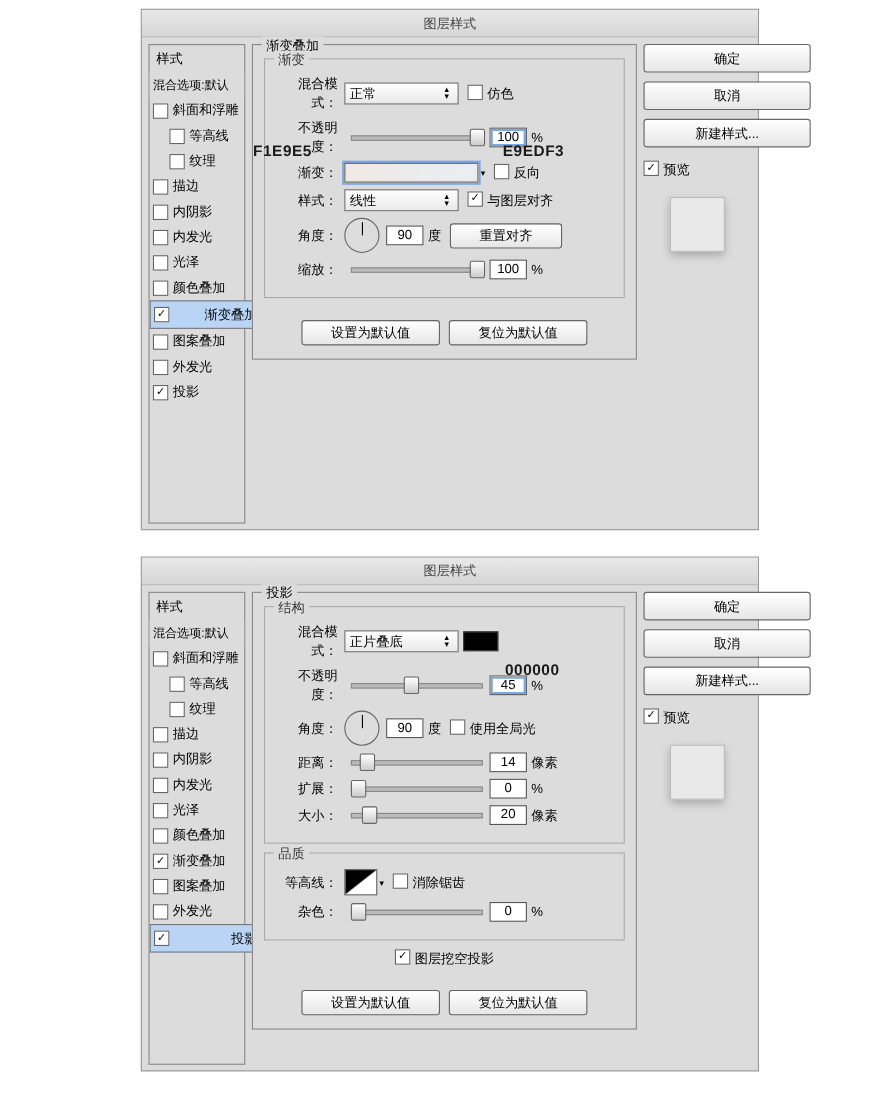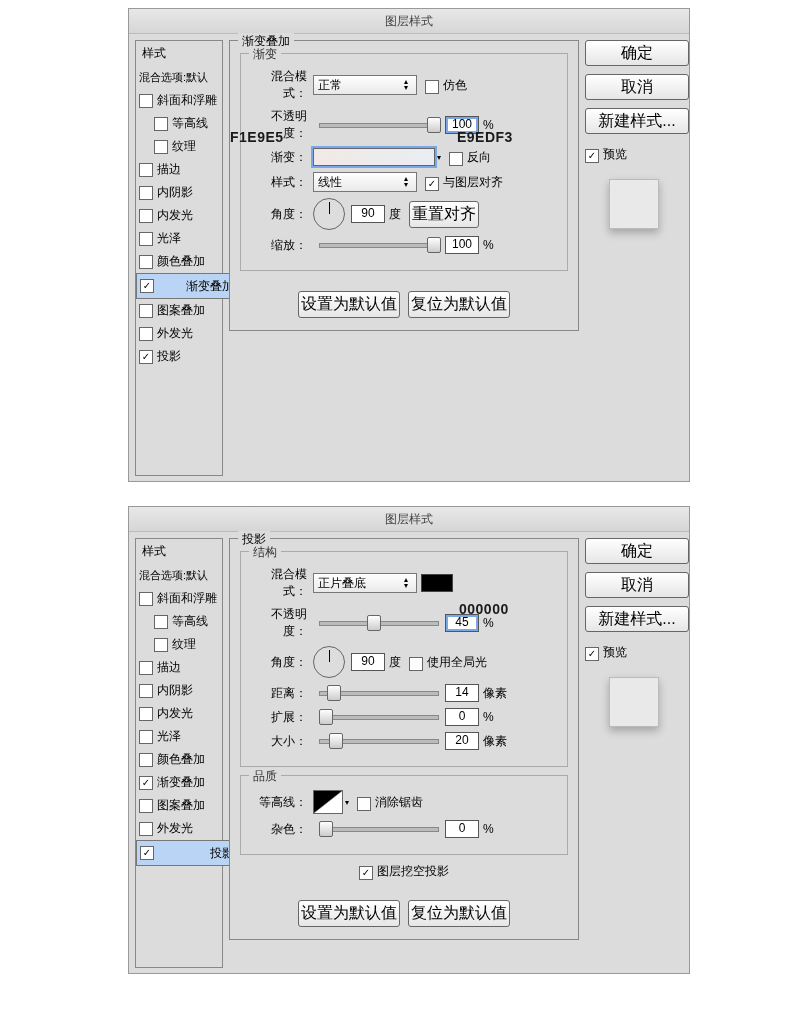--- a/index.html
+++ b/index.html
@@ -26,29 +26,29 @@
 .lab{width:58px;text-align:right;margin-right:6px;color:#000}
 .sel{width:94px;height:18px;border:1px solid #777;background:linear-gradient(#fff,#e9e9e9);display:flex;align-items:center;justify-content:space-between;padding:0 4px;font-size:12px}
 .arrbx{width:12px;display:flex;flex-direction:column;align-items:center;justify-content:center}
 .arrbx::before{content:"▴";font-size:8px;line-height:6px}
 .arrbx::after{content:"▾";font-size:8px;line-height:6px}
 .num{width:32px;height:16px;border:1px solid #555;background:#fff;text-align:center;font-size:12px}
 .num.sel2{box-shadow:0 0 0 2px #7aa7e8 inset}
 .slider{width:120px;height:14px;position:relative;display:flex;align-items:center;margin:0 6px}
 .slider .track{height:3px;background:#bbb;border:1px solid #888;width:100%}
 .slider .thumb{position:absolute;top:-1px;width:12px;height:14px;background:linear-gradient(#fff,#ccc);border:1px solid #666;border-radius:2px}
-.cbwrap{display:flex;align-items:flex-end;margin-left:8px}
+.cbwrap{display:flex;align-items:flex-start;margin-left:8px}
 .swatch{width:120px;height:16px;border:1px solid #666;display:inline-block}
 .swatchHL{box-shadow:0 0 0 2px #7aa7e8}
-.btn{border:1px solid #666;background:linear-gradient(#fff,#e6e6e6);padding:2px 2px;font-size:16px;border-radius:3px;display:inline-flex;align-items:center;justify-content:center}
+.btn{border:1px solid #666;background:linear-gradient(#fff,#e6e6e6);padding:2px 26px;font-size:12px;border-radius:3px;display:inline-flex;align-items:center;justify-content:center}
 .ang{width:30px;height:30px;border:1px solid #666;border-radius:50%;background:#ddd;position:relative;margin-right:6px}
 .ang .nd{position:absolute;left:50%;top:50%;width:1px;height:12px;background:#000;transform-origin:top center;transform:rotate(0deg) translateY(-12px)}
 .right{width:98px;margin:6px 6px 6px 0;display:flex;flex-direction:column;gap:8px}
 .right .btn{width:100%;height:20px}
-.prev{display:flex;align-items:flex-end;margin-top:4px}
+.prev{display:flex;align-items:flex-start;margin-top:4px}
 .swprev{width:48px;height:48px;background:#e9e9e9;border:1px solid #bbb;margin:8px auto 0;box-shadow:0 4px 8px rgba(0,0,0,.25)}
 .annot{position:absolute;font-size:14px;font-weight:600;color:#1a1a1a;letter-spacing:.5px}
 .colorbox{width:30px;height:16px;border:1px solid #444;display:inline-block;margin-left:4px}
 .grad1{background:linear-gradient(to right,#F1E9E5,#E9EDF3)}
 .grad2{background:linear-gradient(to top left,#fff 48%,#000 52%)}
 .btnsrow{display:flex;gap:8px;justify-content:center;margin-top:20px}
 </style>
 </head>
 <body>
 <div class="screen">

